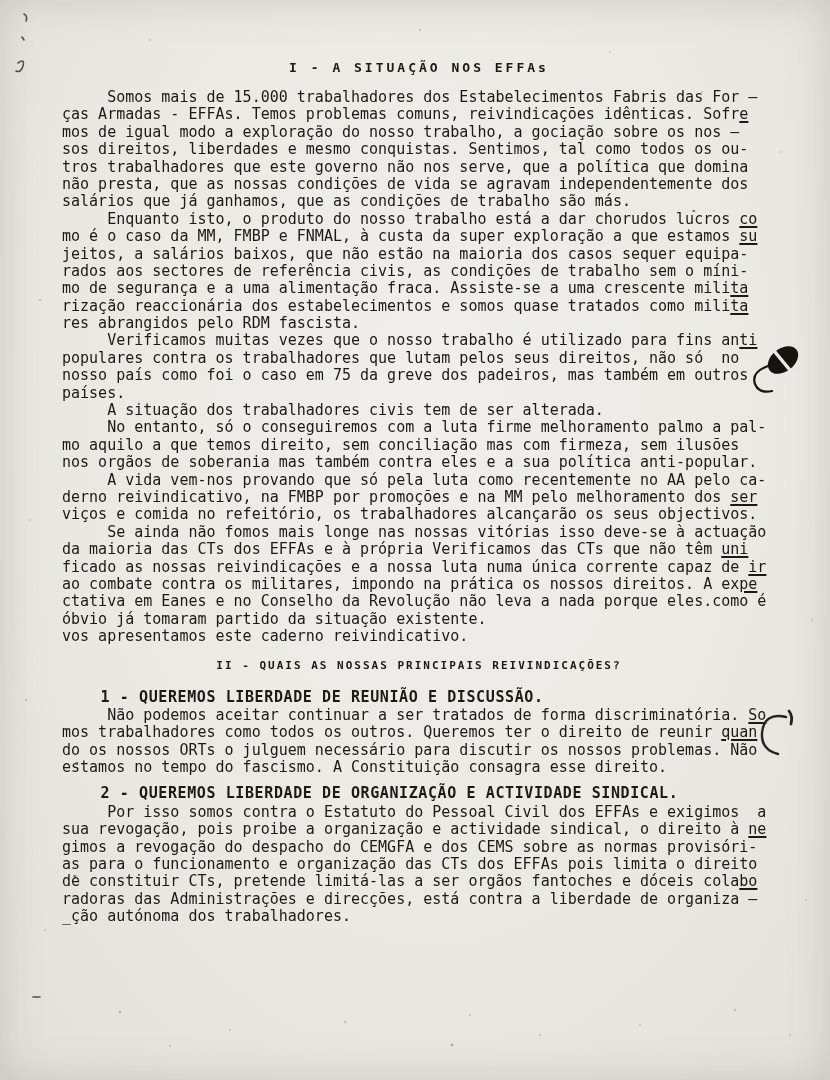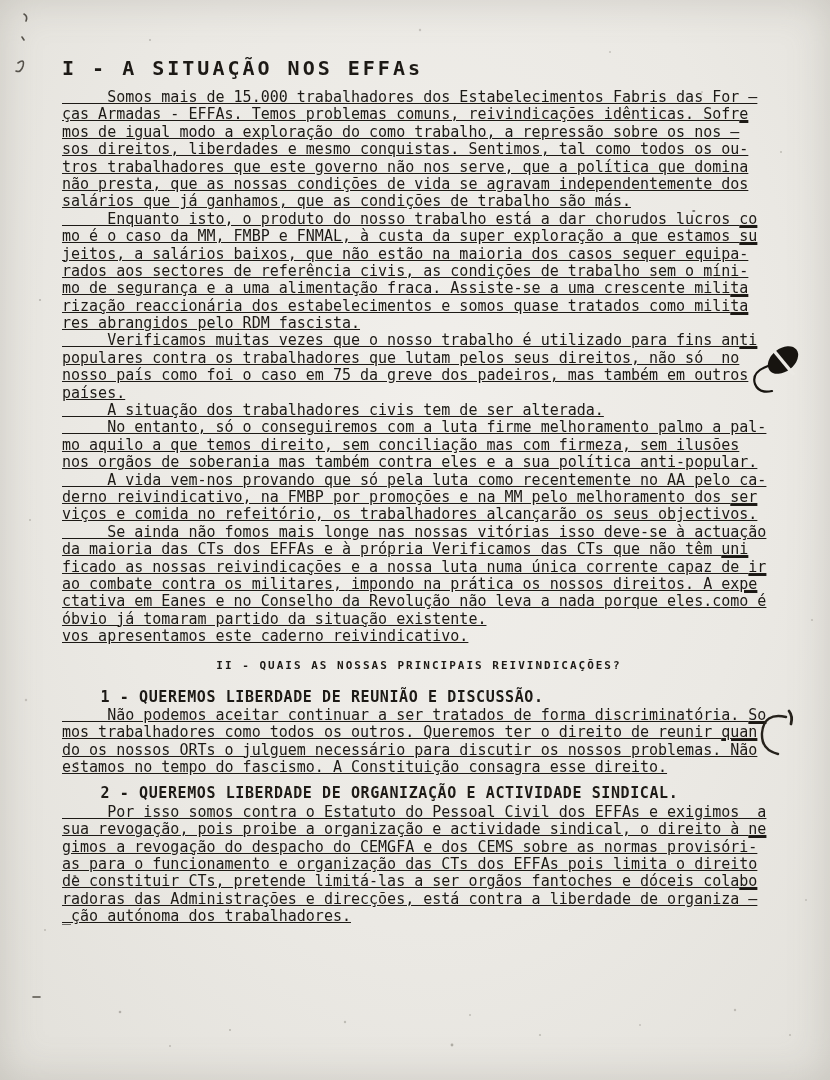--- a/index.html
+++ b/index.html
@@ -12,24 +12,24 @@
     overflow:hidden;
     font-family:"DejaVu Sans Mono","Liberation Mono",monospace;
     color:#1d1a16;
     box-shadow:inset 0 0 40px rgba(120,115,105,.25);
   }
   .doc{
     position:absolute;left:62px;top:56px;width:714px;
     font-size:15px;
   }
   .line{white-space:pre;height:17.4px;line-height:17.4px;letter-spacing:0px;}
-  .paragraph{margin:0;text-decoration:underline;}
+  .paragraph{margin:0;}
   .heading{font-weight:bold;}
   .h1{
-    letter-spacing:3px;font-size:20px;
+    text-align:center;letter-spacing:3px;font-size:13px;
     height:24px;line-height:24px;margin:0 0 9px 0;
   }
   .h2{
     text-align:center;letter-spacing:2px;font-size:11px;
     height:24px;line-height:24px;margin:8px 0 11px 0;
   }
   .h3{
     white-space:pre;letter-spacing:.6px;
     height:17.4px;line-height:17.4px;margin:9px 0 1px 0;
   }
@@ -39,21 +39,21 @@
 </head>
 <body>
 
 <div class="page">
 
   <div class="doc">
       <div class="heading h1">I - A SITUAÇÃO NOS EFFAs</div>
       <div class="paragraph">
         <div class="line"><span>     Somos mais de 15.000 trabalhadores dos Estabelecimentos Fabris das For —</span></div>
         <div class="line"><span>ças Armadas - EFFAs. Temos problemas comuns, reivindicações idênticas. Sofr</span><span class="u">e</span></div>
-        <div class="line"><span>mos de igual modo a exploração do como trabalho, a repressão sobre os nos —</span></div>
+        <div class="line"><span>mos de igual modo a exploração do nosso trabalho, a gociação sobre os nos —</span></div>
         <div class="line"><span>sos direitos, liberdades e mesmo conquistas. Sentimos, tal como todos os ou-</span></div>
         <div class="line"><span>tros trabalhadores que este governo não nos serve, que a política que domina</span></div>
         <div class="line"><span>não presta, que as nossas condições de vida se agravam independentemente dos</span></div>
         <div class="line"><span>salários que já ganhamos, que as condições de trabalho são más.</span></div>
       </div>
       <div class="paragraph">
         <div class="line"><span>     Enquanto isto, o produto do nosso trabalho está a dar chorudos lucros </span><span class="u">co</span></div>
         <div class="line"><span>mo é o caso da MM, FMBP e FNMAL, à custa da super exploração a que estamos </span><span class="u">su</span></div>
         <div class="line"><span>jeitos, a salários baixos, que não estão na maioria dos casos sequer equipa-</span></div>
         <div class="line"><span>rados aos sectores de referência civis, as condições de trabalho sem o míni-</span></div>

